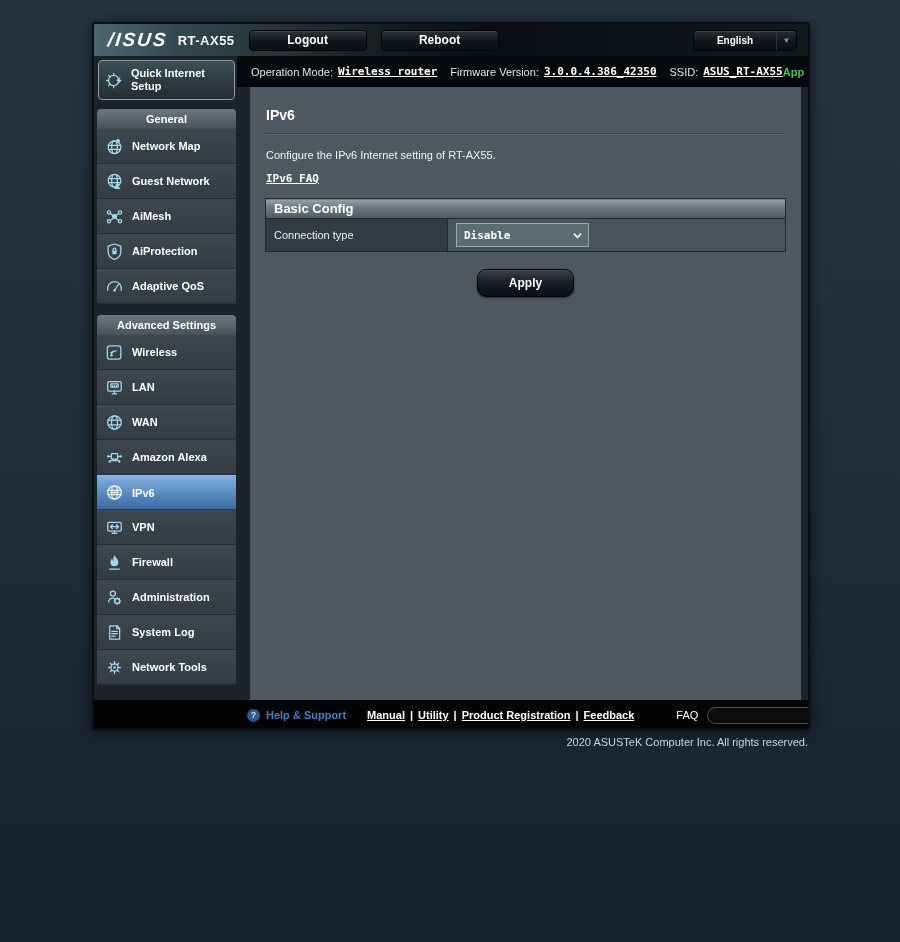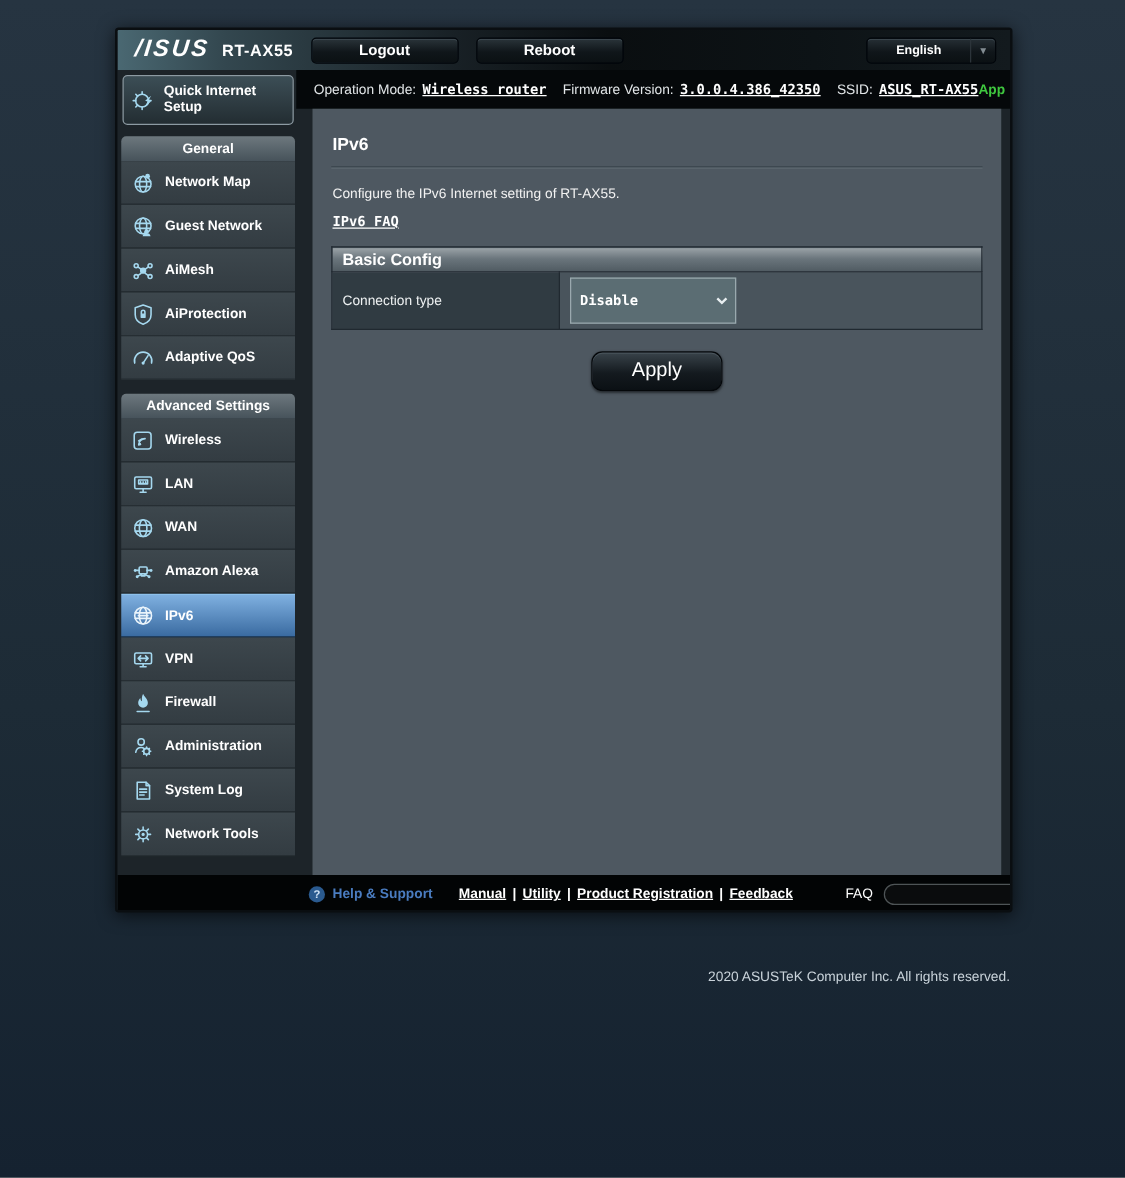--- a/index.html
+++ b/index.html
@@ -111,34 +111,34 @@
   table.cfg { width:100%; border-collapse:collapse; border:1px solid #202930; }
   .cfg th {
     height:20px; text-align:left; padding-left:8px;
     background: linear-gradient(#9aa2a7,#6a757c 45%,#4f5a61);
     font-size:13px; font-weight:bold; color:#fff; border:1px solid #202930;
   }
   .cfg td { border:1px solid #202930; font-size:11px; }
   .cfg td.k { width:35%; background:#303b42; padding:9px 8px; color:#eef1f2; }
   .cfg td.v { background:#49545c; padding:4px 8px; }
   .select {
-    width:133px; height:37px;
+    width:133px; height:24px;
     background:#5b6d73; border:1px solid #9aa9ae;
     display:flex; align-items:center; justify-content:space-between;
     padding:0 5px 0 7px; cursor:pointer;
   }
   .select .val { font-family:"DejaVu Sans Mono", monospace; font-weight:bold; font-size:11px; color:#fff; }
   .select svg { width:11px; height:11px; stroke:#e8eef0; fill:none; stroke-width:2; }
   .apply-wrap { text-align:center; margin-top:17px; }
   .apply-btn {
     display:inline-block; padding:6px 31px;
     background: linear-gradient(#39434a,#141a1f 55%,#0b1014);
     border:1px solid #04070a; border-radius:9px;
     box-shadow: inset 0 1px 0 #49545b, 0 1px 2px rgba(0,0,0,.5);
-    color:#fff; font-weight:normal; font-size:16px; cursor:pointer;
+    color:#fff; font-weight:bold; font-size:12px; cursor:pointer;
   }
   
   .footer {
     height:30px; flex:none; background:#020405;
     display:flex; align-items:center; font-size:11px;
     padding-left:153px; white-space:nowrap;
   }
   .help-icon {
     width:13px; height:13px; border-radius:50%; background:#2a5a8f;
     color:#cfe2f5; font-size:9px; font-weight:bold; text-align:center; line-height:13px; flex:none;
@@ -147,21 +147,21 @@
   .flinks { margin-left:21px; display:flex; align-items:center; gap:5px; }
   .flink { color:#fff; font-weight:bold; text-decoration:underline; cursor:pointer; }
   .fsep { color:#fff; font-weight:bold; }
   .faq-label { color:#fff; margin-left:42px; }
   .faq-input {
     width:162px; height:17px; margin-left:9px;
     background:#0a0c0d; border:1px solid #4e5456; border-radius:9px;
     color:#dfe3e5; font-size:10px; padding:0 8px; outline:none;
   }
   .copyright {
-    position:absolute; left:92px; top:776px; width:716px;
+    position:absolute; left:92px; top:736px; width:716px;
     text-align:right; font-size:11px; color:#c9d3da;
   }
 </style>
 </head>
 <body>
 
 <div class="window">
 
   <div class="banner">
     <div class="logo">/ISUS</div>

